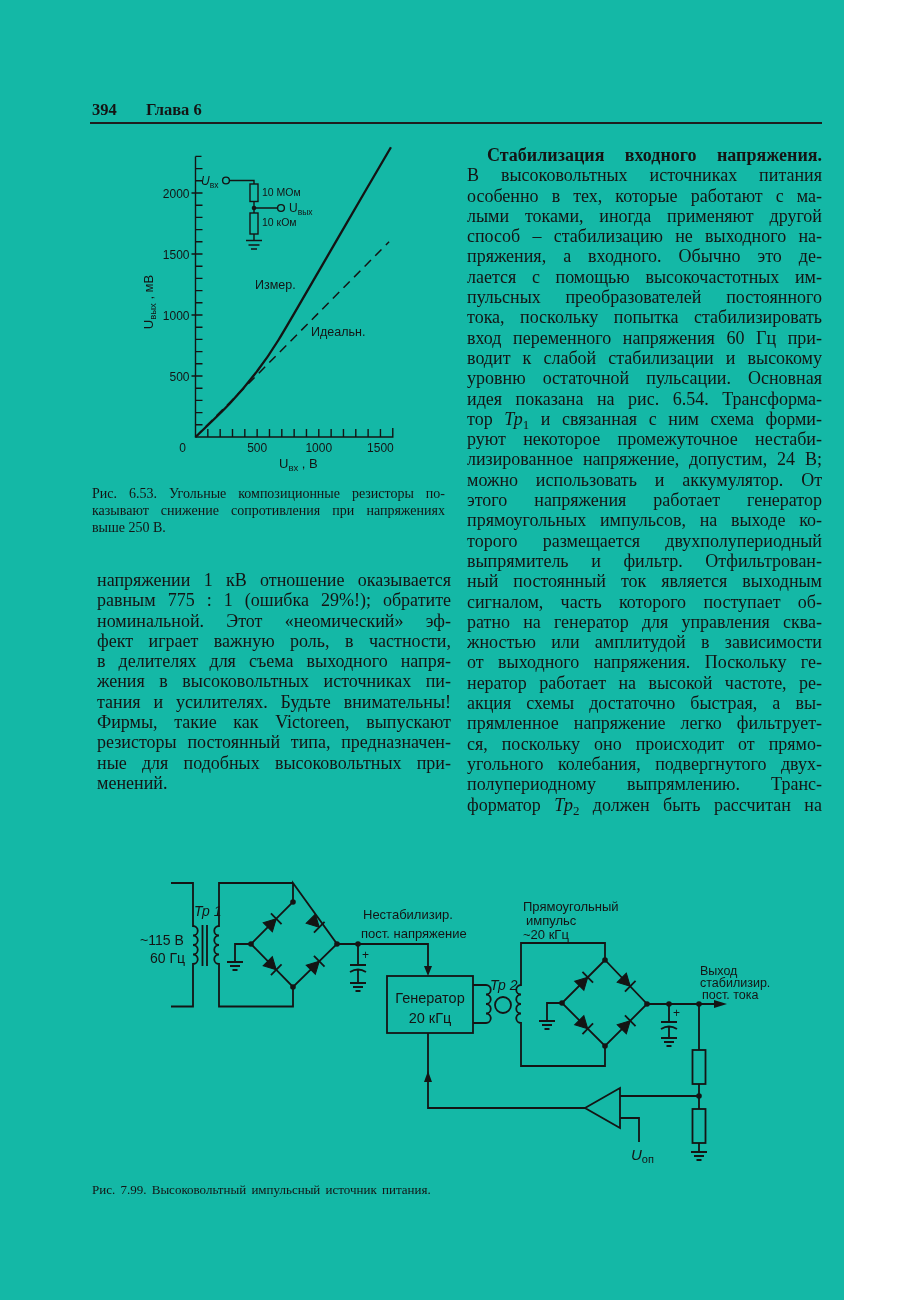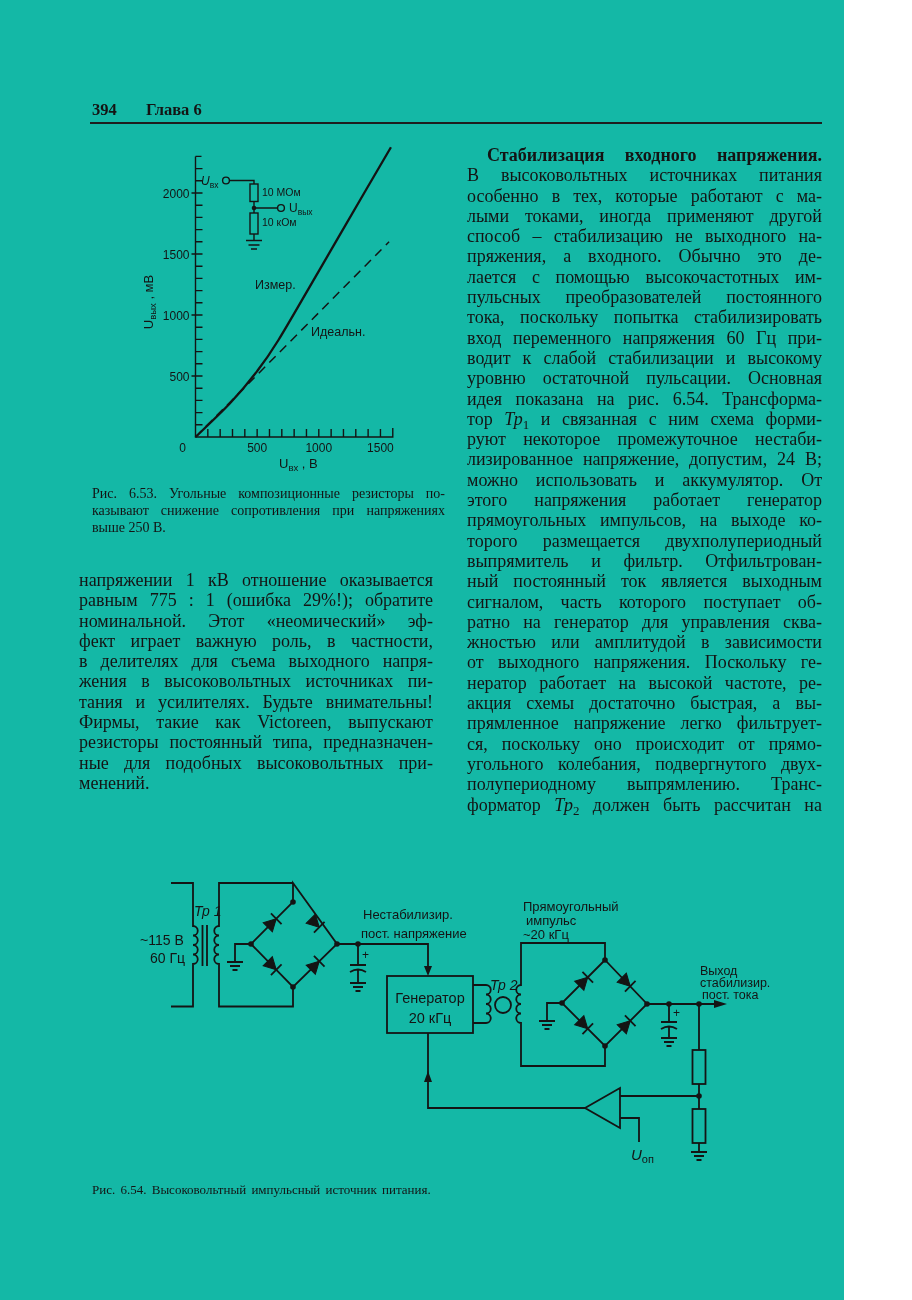--- a/index.html
+++ b/index.html
@@ -72,21 +72,21 @@
       <text x="262" y="226" font-size="10.5">10 кОм</text>
     </g>
   </svg>
 
   <div id="cap653" class="cap" style="left:92px;top:485px;width:353px;">
       <div class="ln">Рис. 6.53. Угольные композиционные резисторы по-</div>
       <div class="ln">казывают снижение сопротивления при напряжениях</div>
       <div class="ln last">выше 250 В.</div>
     </div>
 
-  <div id="leftcol" class="col" style="left:79px;top:570px;width:354px;">
+  <div id="leftcol" class="col" style="left:97px;top:570px;width:354px;">
       <div class="ln">напряжении 1 кВ отношение оказывается</div>
       <div class="ln">равным 775 : 1 (ошибка 29%!); обратите</div>
       <div class="ln">номинальной. Этот «неомический» эф-</div>
       <div class="ln">фект играет важную роль, в частности,</div>
       <div class="ln">в делителях для съема выходного напря-</div>
       <div class="ln">жения в высоковольтных источниках пи-</div>
       <div class="ln">тания и усилителях. Будьте внимательны!</div>
       <div class="ln">Фирмы, такие как Victoreen, выпускают</div>
       <div class="ln">резисторы постоянный типа, предназначен-</div>
       <div class="ln">ные для подобных высоковольтных при-</div>
@@ -240,14 +240,14 @@
 
     <g>
       <polygon points="585,1108 620,1088 620,1128" class="w"></polygon>
       <path class="w" d="M620,1096 H699 M620,1118 H639 V1142"></path>
     </g>
     <path class="w" d="M585,1108 H428 V1033"></path>
     <polygon points="424,1082 432,1082 428,1071" class="dot"></polygon>
     <text x="631" y="1160" font-size="15"><tspan font-style="italic">U</tspan><tspan dy="3" font-size="11">оп</tspan></text>
   </svg>
 
-  <div class="cap654">Рис. 6.54. Высоковольтный импульсный источник питания.</div>
+  <div class="cap654">Рис. 7.99. Высоковольтный импульсный источник питания.</div>
 </div>
 
 </body></html>

